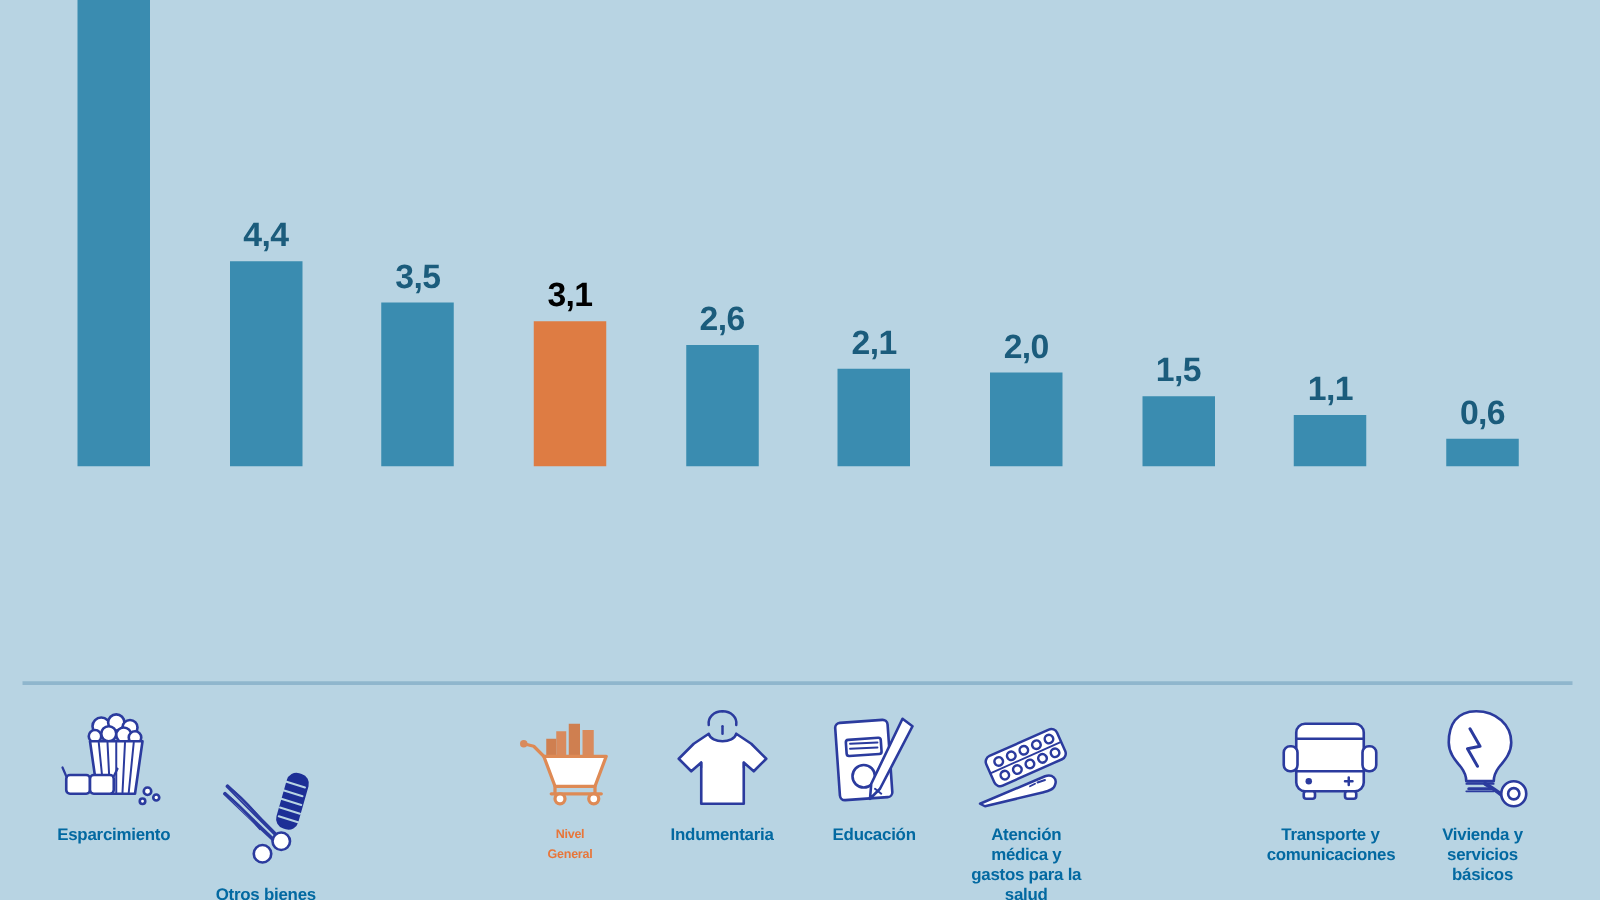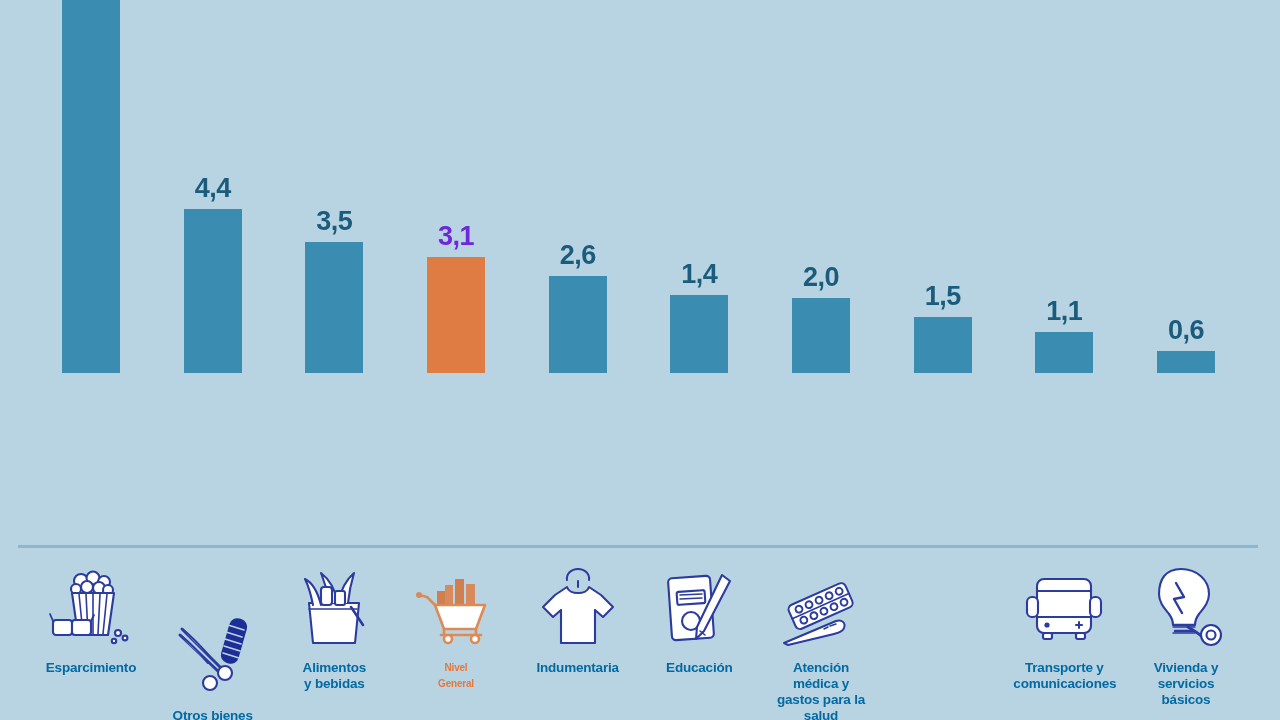--- a/index.html
+++ b/index.html
@@ -53,21 +53,21 @@
 
   .bar-value {
     font-size: 27px;
     font-weight: bold;
     letter-spacing: -0.5px;
     line-height: 1;
     margin-bottom: 7px;
     color: #1b5c7c;
     white-space: nowrap;
   }
-  .bar-value.accent { color: #6d28d9; }
+  .bar-value.accent { color: #000000; }
 
   .bar-rect {
     width: 58px;
     background: #3a8cb0;
     border-radius: 0;
   }
   .bar-rect.accent { background: #de7c43; }
 
   
   .cat-strip {
@@ -130,21 +130,21 @@
     </div>
     <div class="bar-slot" style="left: 404px;">
       <div class="bar-value accent">3,1</div>
       <div class="bar-rect accent" style="height: 116px;"></div>
     </div>
     <div class="bar-slot" style="left: 525.667px;">
       <div class="bar-value">2,6</div>
       <div class="bar-rect" style="height: 97px;"></div>
     </div>
     <div class="bar-slot" style="left: 647.333px;">
-      <div class="bar-value">1,4</div>
+      <div class="bar-value">2,1</div>
       <div class="bar-rect" style="height: 78px;"></div>
     </div>
     <div class="bar-slot" style="left: 769px;">
       <div class="bar-value">2,0</div>
       <div class="bar-rect" style="height: 75px;"></div>
     </div>
     <div class="bar-slot" style="left: 890.667px;">
       <div class="bar-value">1,5</div>
       <div class="bar-rect" style="height: 56px;"></div>
     </div>
@@ -193,36 +193,20 @@
           <circle cx="55" cy="60" r="7" fill="#fff"></circle>
           <circle cx="40" cy="70" r="7" fill="#fff"></circle>
           <rect x="56" y="6" width="16" height="44" rx="7" transform="rotate(16 64 28)" fill="#1d2f96" stroke="#1d2f96"></rect>
           <path d="M58 12 L74 17 M56 19 L72 24 M55 26 L71 31 M54 33 L70 38 M53 40 L69 45" stroke="#b8d4e3" stroke-width="1.6"></path>
         </svg>
       </div>
       <div class="cat-label">Otros bienes
 y servicios</div>
     </div>
 
-    <div class="cat-cell" style="left: 282.333px;">
-      <div class="cat-icon">
-        <svg width="86" height="82" viewBox="0 0 86 82" fill="none" stroke="#2b3b9e" stroke-width="2.1" stroke-linejoin="round" stroke-linecap="round">
-          <path d="M18 38 L68 38 L64 78 L22 78 Z" fill="#fff"></path>
-          <path d="M40 38 C36 26 33 16 30 8 C38 14 44 24 47 38" fill="#fff"></path>
-          <path d="M47 38 C50 24 56 14 63 8 C60 18 58 28 57 38" fill="#fff"></path>
-          <path d="M22 40 C20 30 18 22 14 14 C22 18 27 28 30 40" fill="#fff"></path>
-          <rect x="30" y="22" width="11" height="18" rx="3" fill="#fff"></rect>
-          <rect x="44" y="26" width="10" height="14" rx="2" fill="#fff"></rect>
-          <path d="M60 42 L72 60" stroke-width="2.6"></path>
-          <path d="M18 44 L66 44" stroke-width="1.6"></path>
-        </svg>
-      </div>
-      <div class="cat-label">Alimentos
-y bebidas</div>
-    </div>
 
     <div class="cat-cell" style="left: 404px;">
       <div class="cat-icon">
         <svg width="86" height="82" viewBox="0 0 86 82" fill="none" stroke="#de8a55" stroke-width="2.6" stroke-linejoin="round" stroke-linecap="round">
           <rect x="32" y="20" width="8" height="20" fill="#d98a5c" stroke="none"></rect>
           <rect x="42" y="14" width="9" height="26" fill="#cf7f50" stroke="none"></rect>
           <rect x="53" y="19" width="9" height="21" fill="#d98a5c" stroke="none"></rect>
           <rect x="24" y="26" width="8" height="14" fill="#cf7f50" stroke="none"></rect>
           <path d="M22 40 L72 40 L63 64 L31 64 Z" fill="#fff"></path>
           <path d="M22 40 L14 32 L6 30" fill="none"></path>

